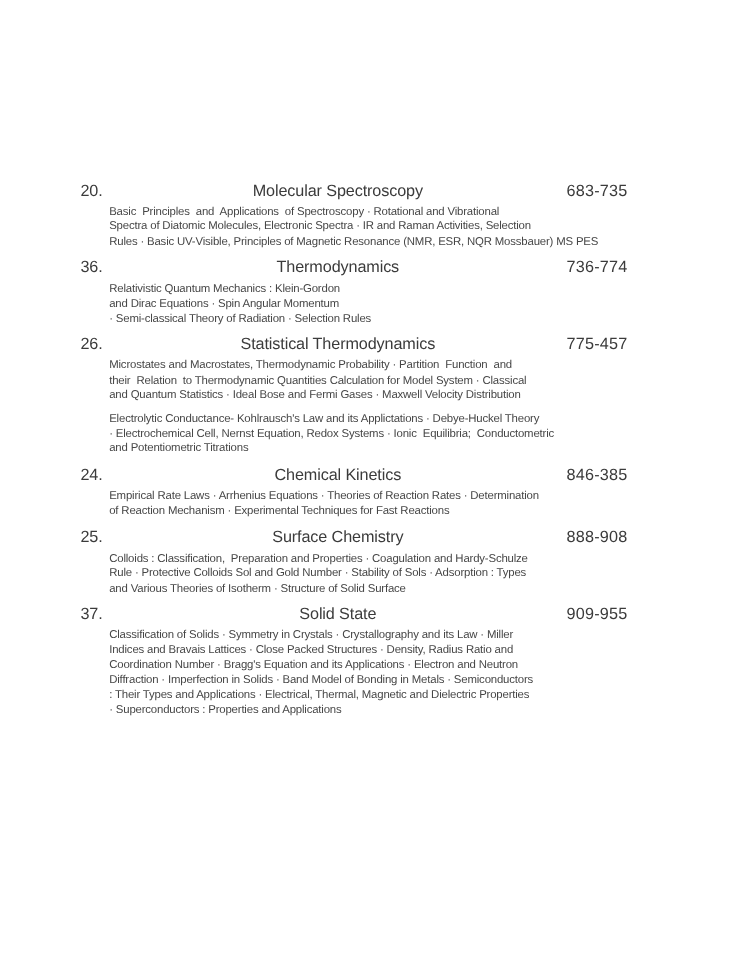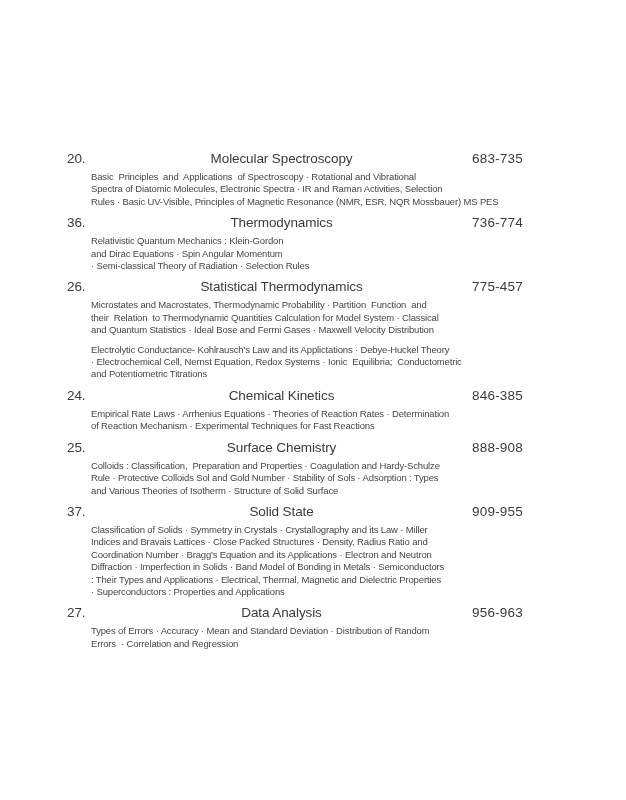--- a/index.html
+++ b/index.html
@@ -126,23 +126,14 @@
       <span class="pages">909-955</span>
     </div>
     <div class="desc">Classification of Solids · Symmetry in Crystals · Crystallography and its Law · Miller
 Indices and Bravais Lattices · Close Packed Structures · Density, Radius Ratio and
 Coordination Number · Bragg's Equation and its Applications · Electron and Neutron
 Diffraction · Imperfection in Solids · Band Model of Bonding in Metals · Semiconductors
 : Their Types and Applications · Electrical, Thermal, Magnetic and Dielectric Properties
 · Superconductors : Properties and Applications</div>
   </div>
 
-  <div class="section">
-    <div class="head">
-      <span class="num">27.</span>
-      <span class="title">Data Analysis</span>
-      <span class="pages">956-963</span>
-    </div>
-    <div class="desc">Types of Errors · Accuracy · Mean and Standard Deviation · Distribution of Random
-Errors  · Correlation and Regression</div>
-  </div>
 </div>
 </div>
 
 </body></html>

